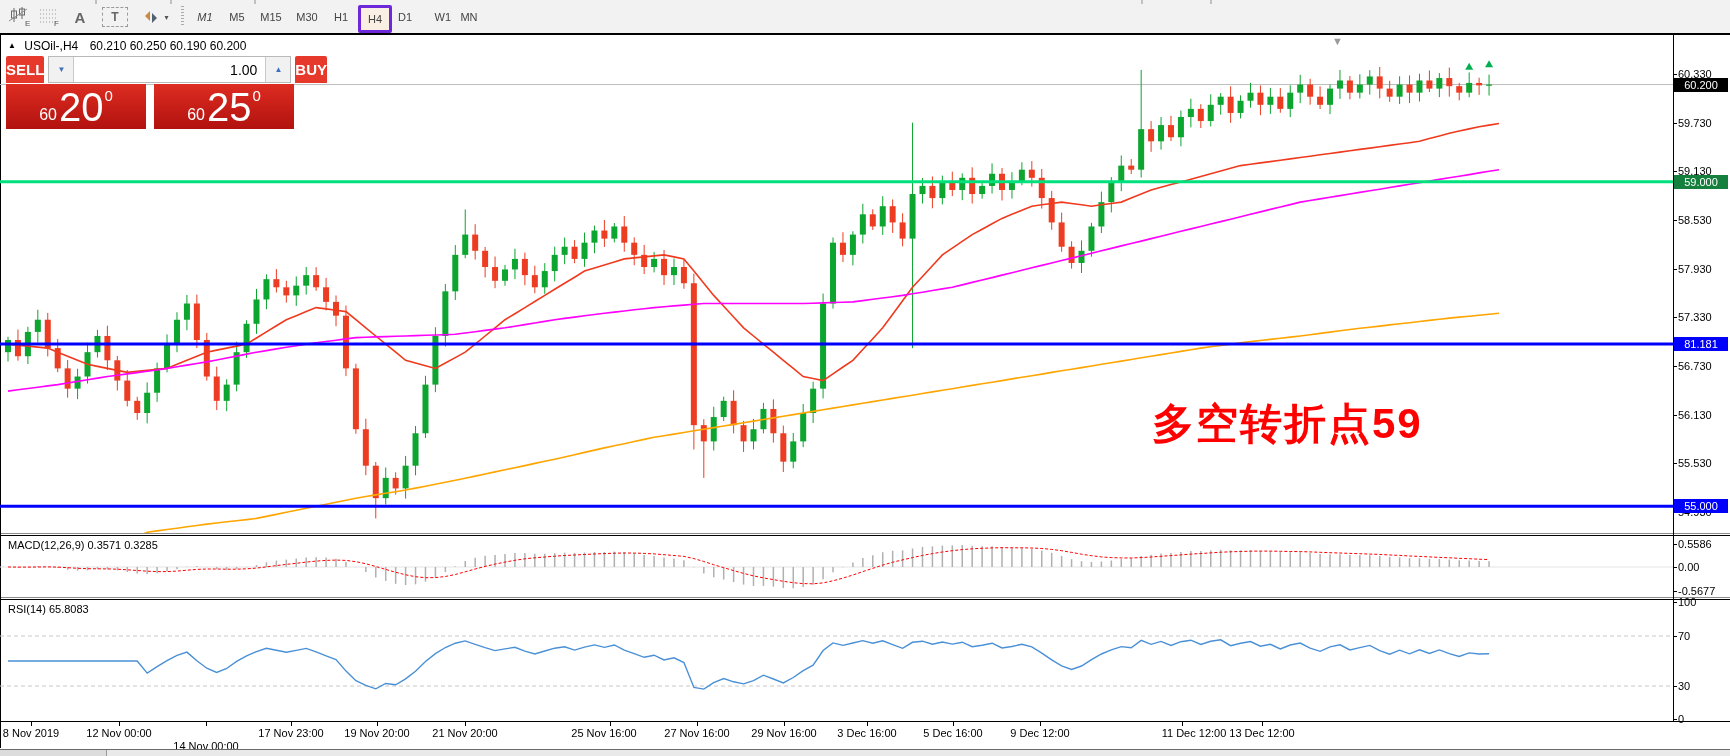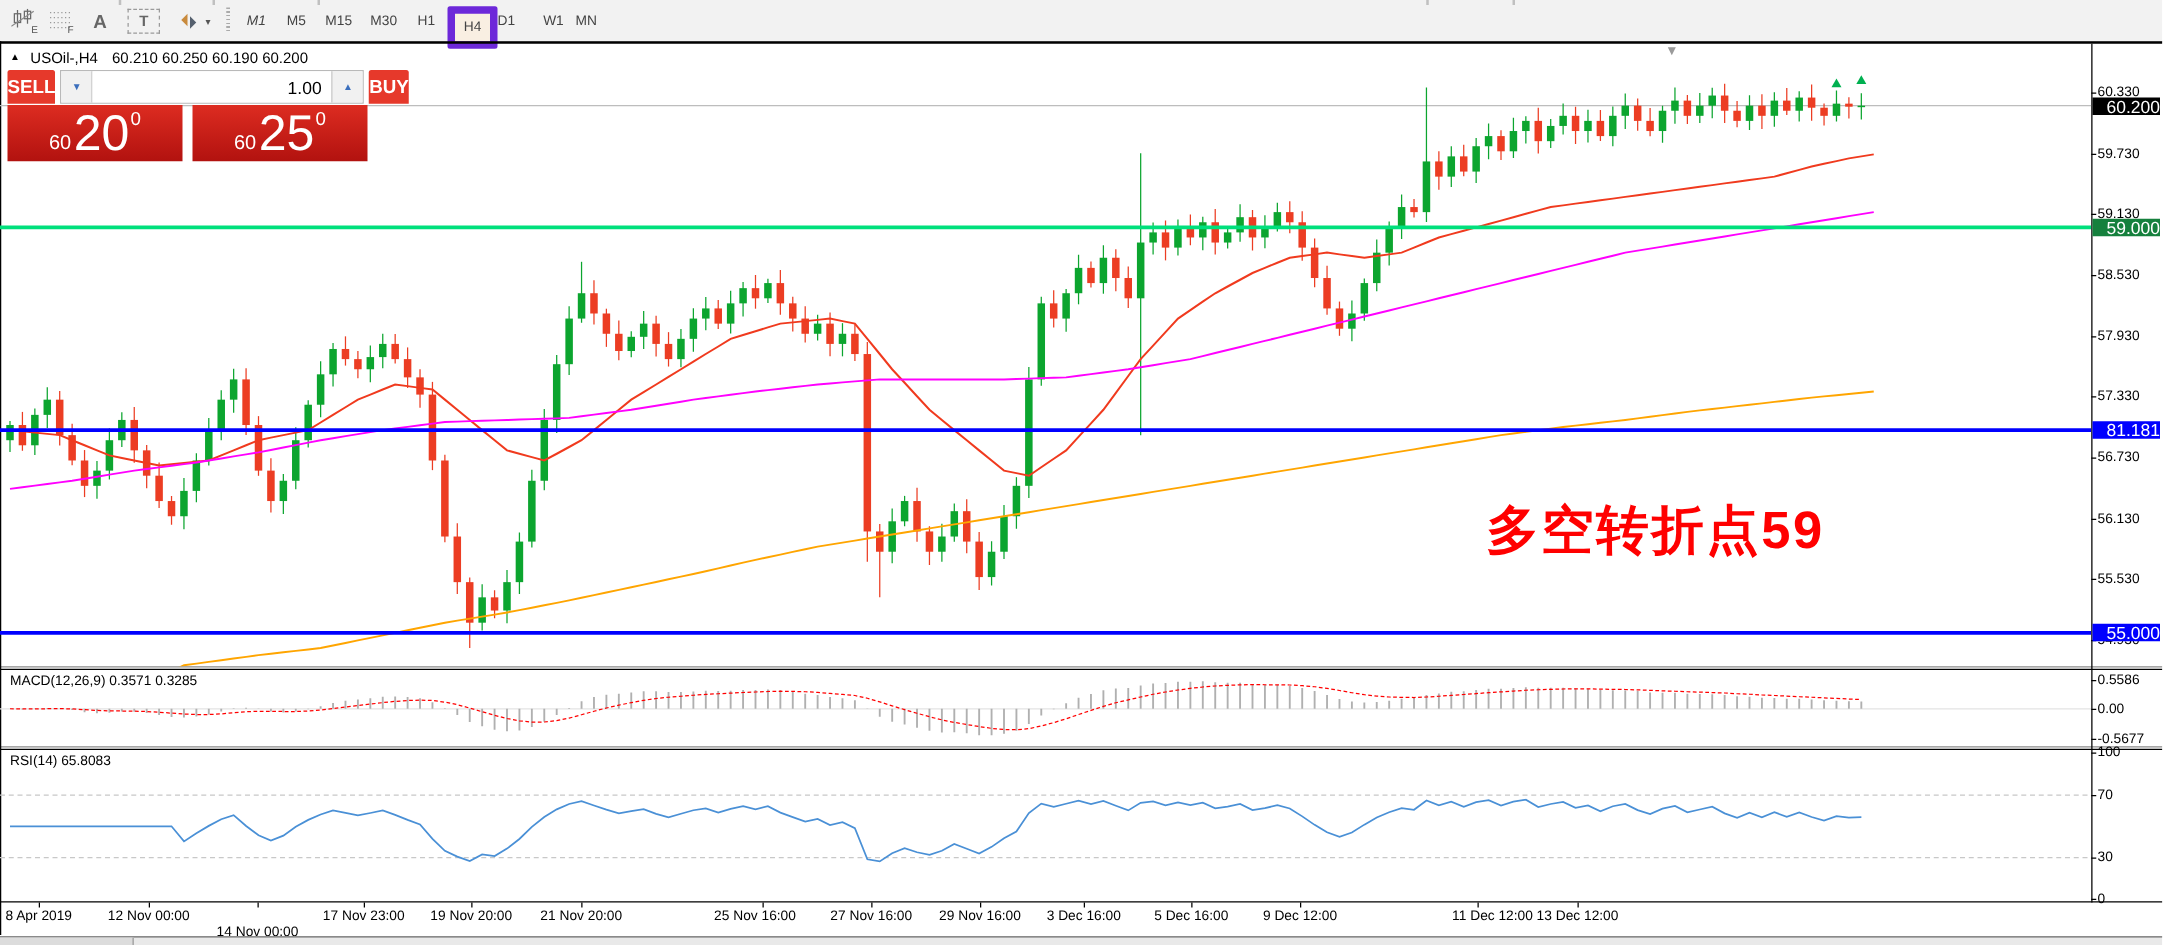--- a/index.html
+++ b/index.html
@@ -7,21 +7,21 @@
        font-family:"Liberation Sans",sans-serif;-webkit-font-smoothing:antialiased;}
   .abs{position:absolute;}
   
   #toolbar{position:absolute;left:0;top:0;width:1730px;height:33px;background:#f2f2f2;border-bottom:1px solid #c9c9c9;}
   .topTick{position:absolute;top:0;width:2px;height:4px;background:#c0c0c0;}
   .tool{position:absolute;top:6px;height:22px;display:flex;align-items:center;justify-content:center;color:#5a5a5a;cursor:pointer;}
   .tool svg{display:block;}
   .grip{position:absolute;top:6px;width:3px;height:21px;
         background:repeating-linear-gradient(180deg,#aaa 0 1px,transparent 1px 3px);}
   .tf{position:absolute;top:5px;height:22px;line-height:22px;text-align:center;font-size:11px;color:#444;cursor:pointer;border:1px solid transparent;border-radius:2px;}
-  .tf.active{background:#f9efe2;border:6px solid #6d28d9;}
+  .tf.active{background:#f9efe2;border:3px solid #6d28d9;}
   
   .hline{position:absolute;left:0;width:1730px;}
   
   #chartTitle{position:absolute;left:8px;top:39px;font-size:12px;color:#000;}
   #chartTitle .tri{font-size:8px;margin-right:5px;vertical-align:2px;}
   
   #tradePanel{position:absolute;left:6px;top:56px;width:288px;}
   #tpRow1{display:flex;height:27px;}
   .tpTab{width:66px;background:#e6392b;color:#fff;font-size:15px;font-weight:600;display:flex;align-items:center;justify-content:center;cursor:pointer;border-radius:2px 2px 0 0;}
   #tpSpin{flex:1;display:flex;margin:0 4px;border:1px solid #b9b9b9;background:#fff;height:25px;}
@@ -29,25 +29,25 @@
   .spinBtn.left{border-right:1px solid #c9c9c9;}
   .spinBtn.right{border-left:1px solid #c9c9c9;}
   #volInput{flex:1;border:0;outline:0;font-size:14px;text-align:right;padding-right:8px;font-family:"Liberation Sans",sans-serif;color:#000;min-width:0;}
   #tpRow2{display:flex;margin-top:1px;}
   .quote{width:140px;height:45px;background:linear-gradient(180deg,#dd2c21,#b2120f);color:#fff;display:flex;align-items:center;justify-content:center;cursor:pointer;}
   .quote.left{margin-right:8px;}
   .qSmall{font-size:16px;align-self:flex-end;margin-bottom:5px;margin-right:2px;}
   .qBig{font-size:40px;line-height:44px;}
   .qSup{font-size:15px;align-self:flex-start;margin-top:3px;margin-left:1px;}
   
-  #annotation{position:absolute;left:1152px;top:396px;font-size:42px;font-weight:bold;letter-spacing:2px;white-space:nowrap;margin-left:37px;}
+  #annotation{position:absolute;left:1152px;top:396px;font-size:42px;font-weight:bold;letter-spacing:2px;white-space:nowrap;}
   
   .tickLbl{position:absolute;left:1678px;width:50px;font-size:11px;color:#000;}
   .tickDash{position:absolute;left:1673px;width:4px;height:1px;background:#000;}
-  .badge{position:absolute;left:1674px;width:54px;height:14px;font-size:14px;color:#fff;text-align:right;line-height:14px;}
+  .badge{position:absolute;left:1674px;width:54px;height:14px;font-size:11px;color:#fff;text-align:center;line-height:14px;}
   .indTitle{position:absolute;left:8px;font-size:11px;color:#000;}
   .dateLbl{position:absolute;top:727px;font-size:11px;color:#000;transform:translateX(-50%);white-space:nowrap;}
   .dateTick{position:absolute;top:722px;width:1px;height:4px;background:#000;}
   #scrollMarker{position:absolute;left:1332px;top:35px;font-size:11px;color:#9a9a9a;}
   
   #bottomStrip{position:absolute;left:0;top:749px;width:1730px;height:7px;background:#e9e9e9;border-top:1px solid #6a6a6a;}
   #bottomTab{position:absolute;left:0;top:0;width:106px;height:7px;background:#dcdcdc;border-right:1px solid #9a9a9a;}
 </style>
 </head>
 <body>
@@ -657,21 +657,21 @@
       <div class="tickLbl" style="top: 680px;">30</div>
       <div class="tickDash" style="top: 719px;"></div>
       <div class="tickLbl" style="top: 713px;">0</div>
       <div class="badge" style="top: 77.543px; background: rgb(0, 0, 0);">60.200</div>
       <div class="badge" style="top: 174.863px; background: #15803d;">59.000</div>
       <div class="badge" style="top: 337.063px; background: rgb(0, 0, 255);">81.181</div>
       <div class="badge" style="top: 499.263px; background: rgb(0, 0, 255);">55.000</div>
     </div>
   <div id="dateLayer">
       <div class="dateTick" style="left: 31px;"></div>
-      <div class="dateLbl" style="left: 31px;">8 Apr 2019</div>
+      <div class="dateLbl" style="left: 31px;">8 Nov 2019</div>
       <div class="dateTick" style="left: 119px;"></div>
       <div class="dateLbl" style="left: 119px;">12 Nov 00:00</div>
       <div class="dateTick" style="left: 206px;"></div>
       <div class="dateLbl" style="left: 206px; margin-top: 13px;">14 Nov 00:00</div>
       <div class="dateTick" style="left: 291px;"></div>
       <div class="dateLbl" style="left: 291px;">17 Nov 23:00</div>
       <div class="dateTick" style="left: 377px;"></div>
       <div class="dateLbl" style="left: 377px;">19 Nov 20:00</div>
       <div class="dateTick" style="left: 465px;"></div>
       <div class="dateLbl" style="left: 465px;">21 Nov 20:00</div>

